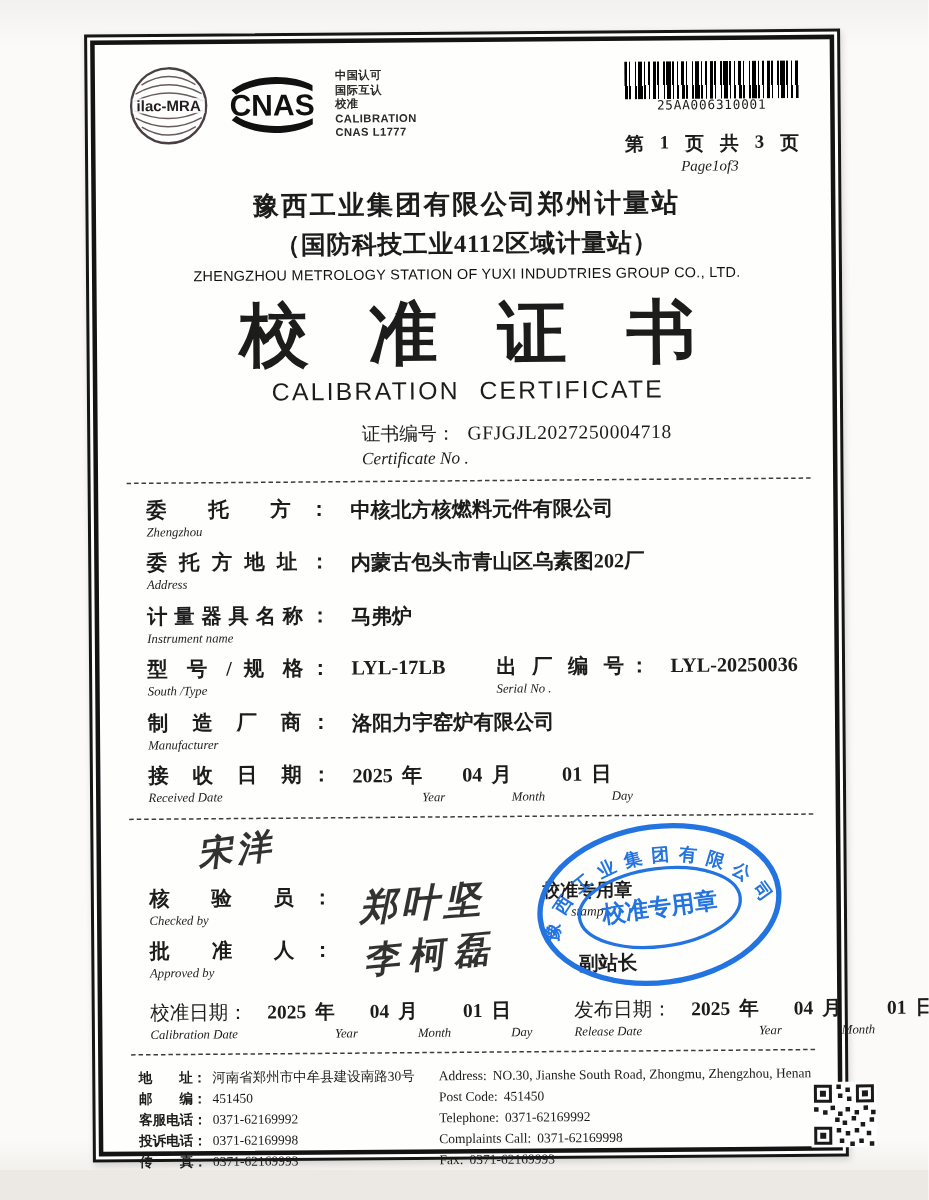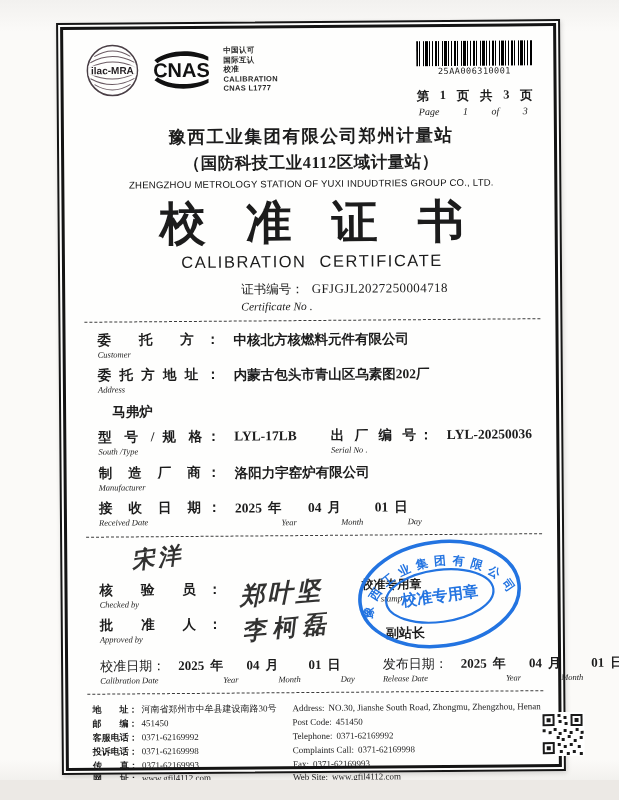--- a/index.html
+++ b/index.html
@@ -24,21 +24,21 @@
   
   .hdr { display: flex; justify-content: space-between; align-items: flex-start; margin: 2px 2px 0 4px; }
   .logos { display: flex; align-items: center; gap: 9px; }
   .marktext { font-family: "Liberation Sans", sans-serif; font-size: 7.5px; font-weight: bold;
     line-height: 9.5px; color: #2a2a2a; letter-spacing: .3px; }
   .bcblock { width: 122px; margin-right: 2px; }
   .barcode { height: 25px; width: 116px; margin: 0 auto;
     background: repeating-linear-gradient(90deg,#000 0,#000 2px,#fff 2px,#fff 3px,#000 3px,#000 4px,#fff 4px,#fff 7px,#000 7px,#000 8px,#fff 8px,#fff 9px,#000 9px,#000 12px,#fff 12px,#fff 13px,#000 13px,#000 14px,#fff 14px,#fff 16px,#000 16px,#000 17px,#fff 17px,#fff 19px); }
   .bcnum { text-align: center; font-family: "DejaVu Sans Mono", monospace; font-size: 8.5px; letter-spacing: .5px; }
   .pagecn { display: flex; justify-content: space-between; margin-top: 12px; font-size: 12.5px; padding: 0 3px; font-weight: bold; }
-  .pageen { display: flex; justify-content: space-between; font-style: italic; font-size: 10px; padding: 0 8px 0 5px; margin-top: 1px; }
+  .pageen { display: flex; justify-content: center; font-style: italic; font-size: 10px; padding: 0 8px 0 5px; margin-top: 1px; }
 
   
   .titles { text-align: center; margin-top: 6px; }
   .org-cn { font-size: 17.5px; font-weight: bold; letter-spacing: 1.5px; }
   .org-cn2 { font-size: 16.5px; font-weight: bold; letter-spacing: .5px; margin-top: 4px; }
   .org-en { font-family: "Liberation Sans", sans-serif; font-size: 9.6px; letter-spacing: .2px; margin-top: 4px; color: #111; }
   .cert-cn { font-size: 46px; font-weight: bold; letter-spacing: 40px; margin-right: -40px; margin-top: 8px; line-height: 1.15; }
   .cert-en { font-family: "Liberation Sans", sans-serif; font-size: 16.5px; letter-spacing: 1.5px; word-spacing: 7px; margin-top: 2px; }
   .certno { width: fit-content; margin: 10px 0 0 158px; text-align: left; }
   .certno-row { font-size: 12.5px; }
@@ -162,32 +162,36 @@
           <div class="certno-en">Certificate No .</div>
         </div>
       </div>
 
       <div class="dash"></div>
 
       <div class="form">
         <div class="frow">
           <div class="flab">
               <span class="cn">委 托 方：</span>
-              <span class="en">Customer</span>
+              <span class="en">Zhengzhou</span>
             </div>
           <div class="fval">中核北方核燃料元件有限公司</div>
         </div>
         <div class="frow">
           <div class="flab">
               <span class="cn">委托方地址：</span>
               <span class="en">Address</span>
             </div>
           <div class="fval">内蒙古包头市青山区乌素图202厂</div>
         </div>
         <div class="frow">
+          <div class="flab">
+              <span class="cn">计量器具名称：</span>
+              <span class="en">Instrument name</span>
+            </div>
           <div class="fval">马弗炉</div>
         </div>
         <div class="frow">
           <div class="fgroup">
             <div class="flab">
                 <span class="cn">型 号 / 规 格：</span>
                 <span class="en">South /Type</span>
               </div>
             <div class="fval">LYL-17LB</div>
           </div>

